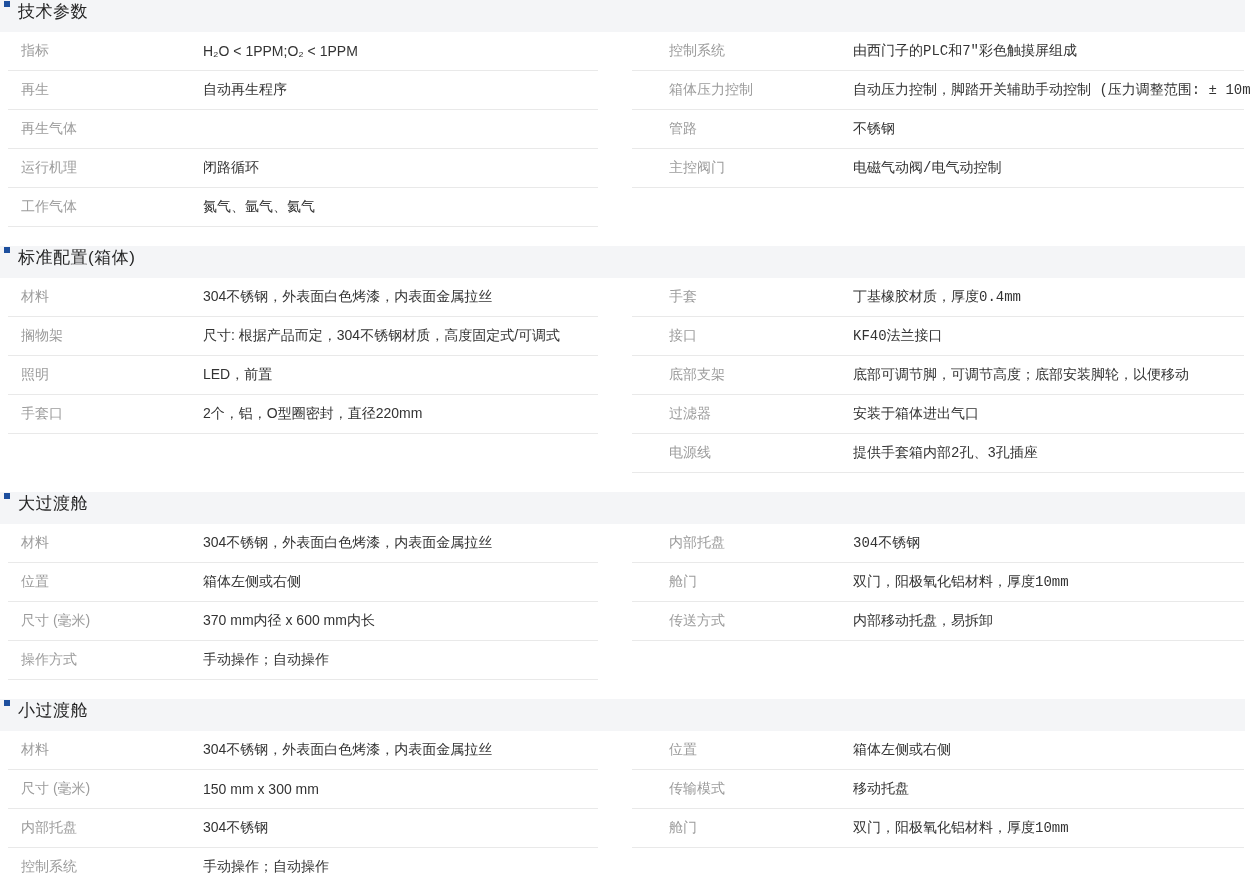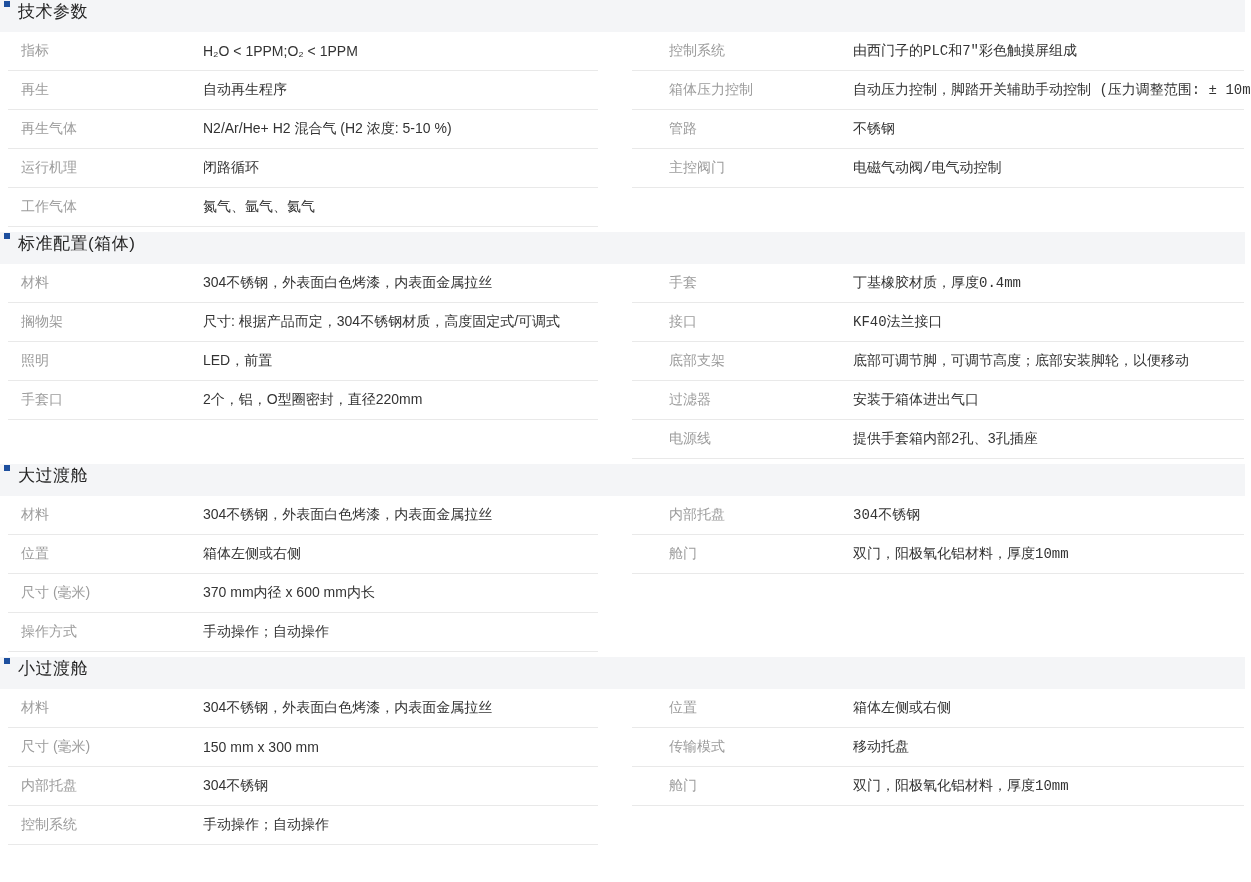--- a/index.html
+++ b/index.html
@@ -11,21 +11,21 @@
     --title-color:#262626;
     --background:#ffffff;
   }
   *{box-sizing:border-box;}
   html,body{margin:0;padding:0;}
   body{
     width:1251px;height:882px;overflow:hidden;
     background:var(--background);
     font-family:"Liberation Sans","DejaVu Sans",sans-serif;
   }
-  .spec-section + .spec-section{margin-top:5px;}
+  .spec-section + .spec-section{margin-top:19px;}
   .section-header{
     height:32px;width:1245px;
     background:var(--header-bg);
     display:flex;align-items:flex-start;
     padding-left:4px;
   }
   .bullet{
     width:6px;height:6px;flex:0 0 6px;
     background:var(--accent);
     margin-right:8px;margin-top:1px;
@@ -72,21 +72,20 @@
           <div class="row">
             <span class="label">指标</span>
             <span class="value">H₂O &lt; 1PPM;O₂ &lt; 1PPM</span>
           </div>
           <div class="row">
             <span class="label">再生</span>
             <span class="value">自动再生程序</span>
           </div>
           <div class="row">
             <span class="label">再生气体</span>
-            <span class="value">N2/Ar/He+ H2 混合气 (H2 浓度: 5-10 %)</span>
           </div>
           <div class="row">
             <span class="label">运行机理</span>
             <span class="value">闭路循环</span>
           </div>
           <div class="row">
             <span class="label">工作气体</span>
             <span class="value">氮气、氩气、氦气</span>
           </div>
         </div>
@@ -183,20 +182,24 @@
           </div>
         </div>
         <div class="col right">
           <div class="row">
             <span class="label">内部托盘</span>
             <span class="value">304不锈钢</span>
           </div>
           <div class="row">
             <span class="label">舱门</span>
             <span class="value">双门，阳极氧化铝材料，厚度10mm</span>
+          </div>
+          <div class="row">
+            <span class="label">传送方式</span>
+            <span class="value">内部移动托盘，易拆卸</span>
           </div>
         </div>
       </div>
     </section>
     <section class="spec-section">
       <div class="section-header">
         <span class="bullet"></span>
         <h2 class="section-title">小过渡舱</h2>
       </div>
       <div class="columns">

